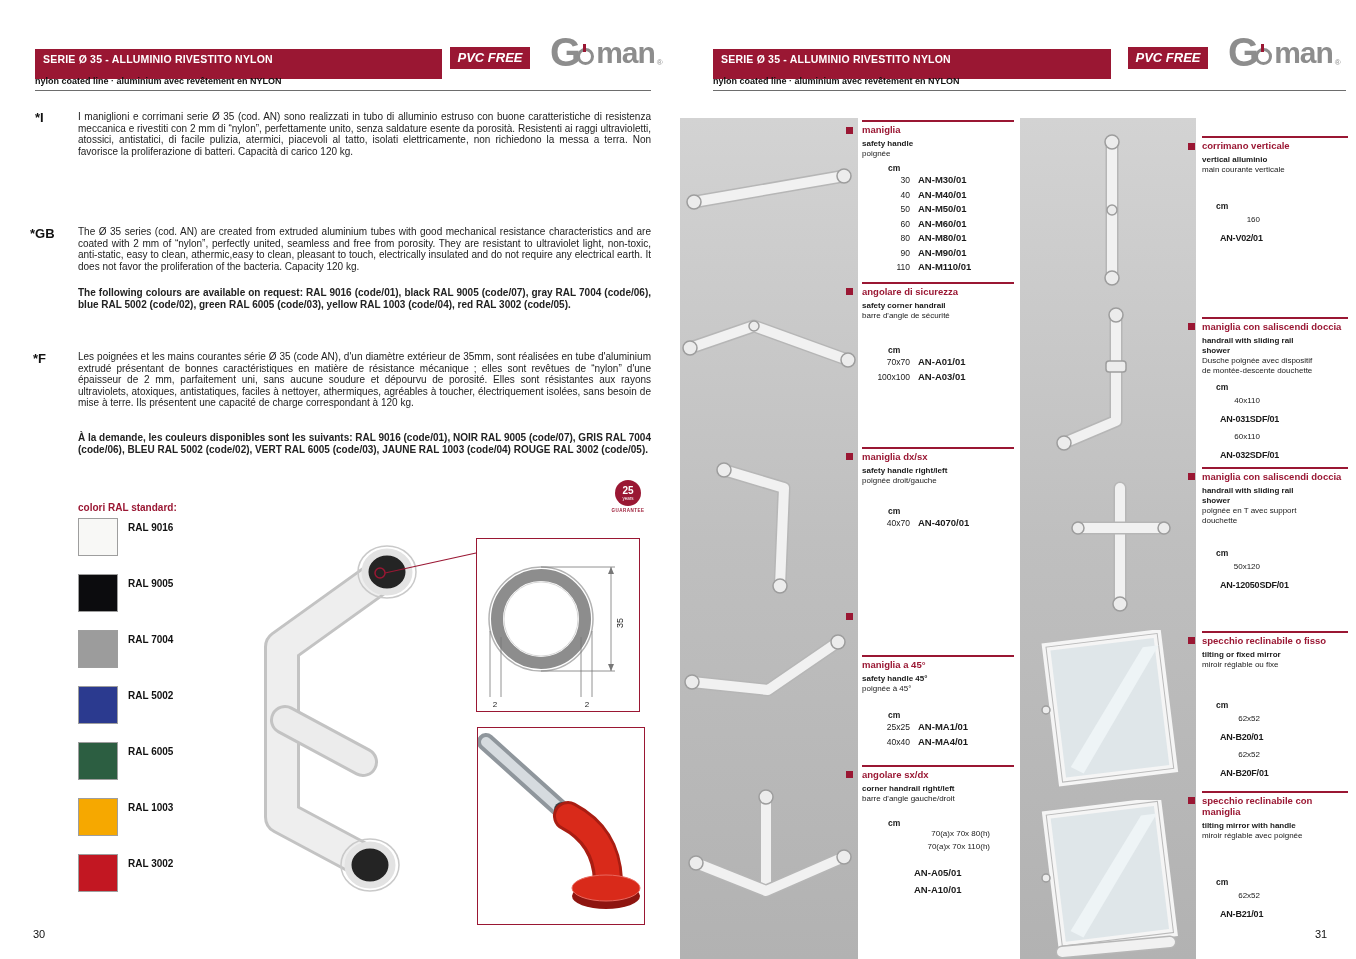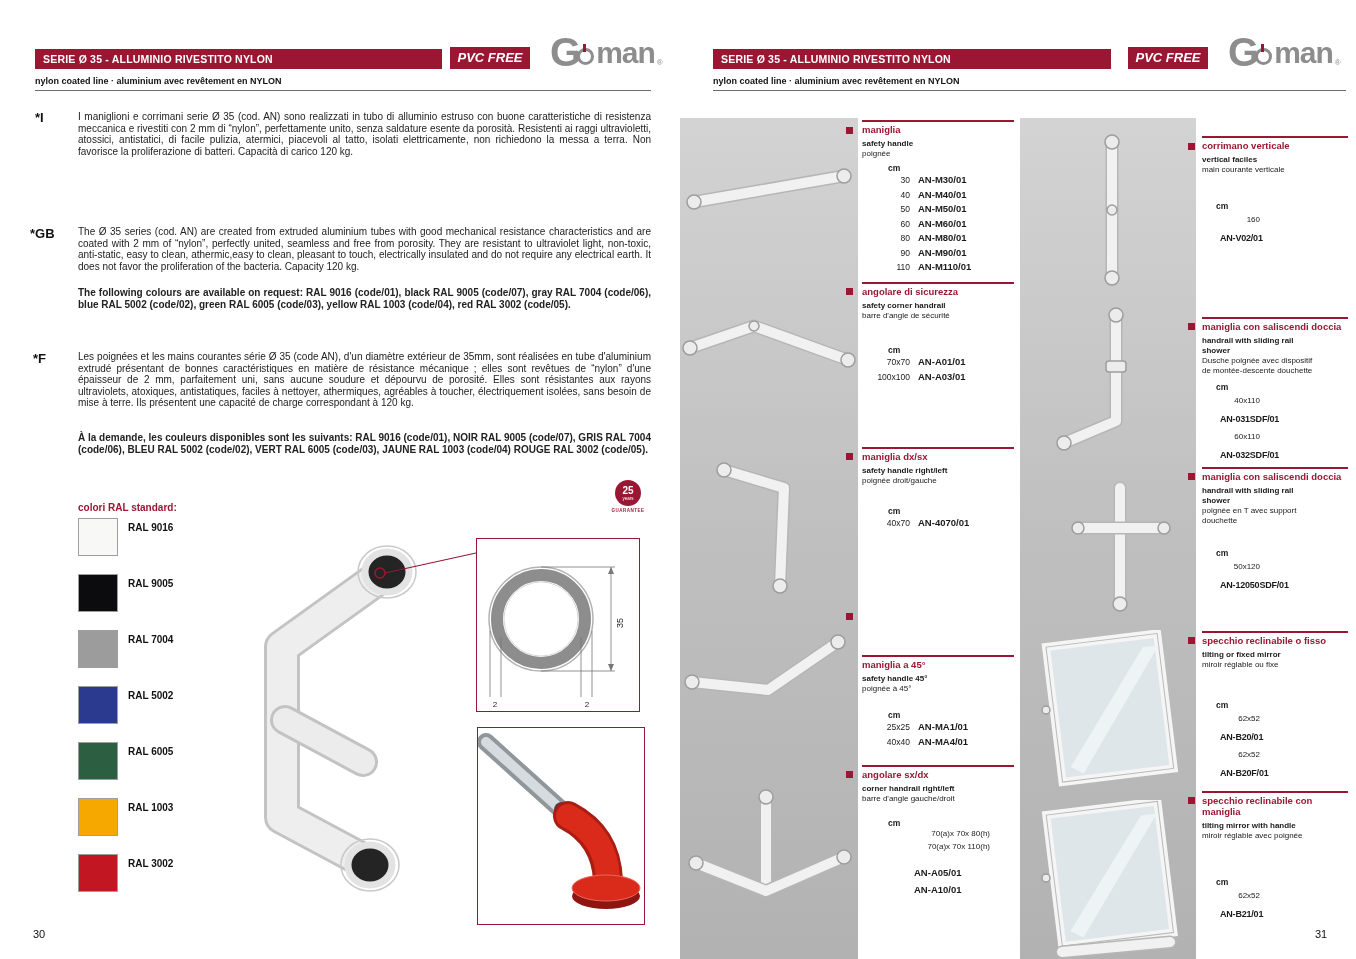--- a/index.html
+++ b/index.html
@@ -2,21 +2,21 @@
 <html style="--accent: #9a1733;"><head>
 <meta charset="utf-8">
 <style>
   * { margin:0; padding:0; box-sizing:border-box; }
   html,body { background:#ffffff; }
   body { font-family:"Liberation Sans", sans-serif; color:#1a1a1a; }
   .sheet { position:relative; width:1356px; height:959px; background:#fff; overflow:hidden; }
   .abs { position:absolute; }
 
   
-  .hbar { position:absolute; height:20px; background:var(--accent,#9a1733); color:#fff;
+  .hbar { position:absolute; height:30px; background:var(--accent,#9a1733); color:#fff;
           font-weight:bold; font-size:10.5px; line-height:20px; padding-left:8px; letter-spacing:.2px; }
   .pvc  { position:absolute; height:22px; background:var(--accent,#9a1733); color:#fff;
           font-weight:bold; font-style:italic; font-size:13px; text-align:center; line-height:22px; }
   .subtitle { position:absolute; font-size:9px; font-weight:bold; color:#111; }
   .rule { position:absolute; height:1px; background:#6d6d6d; }
 
   
   .logo { position:absolute; display:flex; align-items:center; color:#8d8d8d; }
   .lg-g { font-size:40px; font-weight:bold; letter-spacing:-2px; }
   .lg-ring { width:17px; height:17px; border:3.5px solid #8d8d8d; border-radius:50%;
@@ -375,21 +375,21 @@
     <div class="dims">70(a)x 70x 80(h)</div>
     <div class="dims">70(a)x 70x 110(h)</div>
     <div class="codes">
       <div>AN-A05/01</div>
       <div>AN-A10/01</div>
     </div>
   </section>
 
   <section class="prod rcol" style="left:1202px; top:136px;">
     <h3>corrimano verticale</h3>
-    <div class="d1">vertical faciles</div>
+    <div class="d1">vertical alluminio</div>
     <div class="d2">main courante verticale</div>
     <div class="unit" style="margin-top:26px">cm</div>
     <div class="row">
         <span class="sz">160</span>
         <span class="cd">AN-V02/01</span>
       </div>
   </section>
 
   <section class="prod rcol" style="left:1202px; top:317px;">
     <h3>maniglia con saliscendi doccia</h3>

